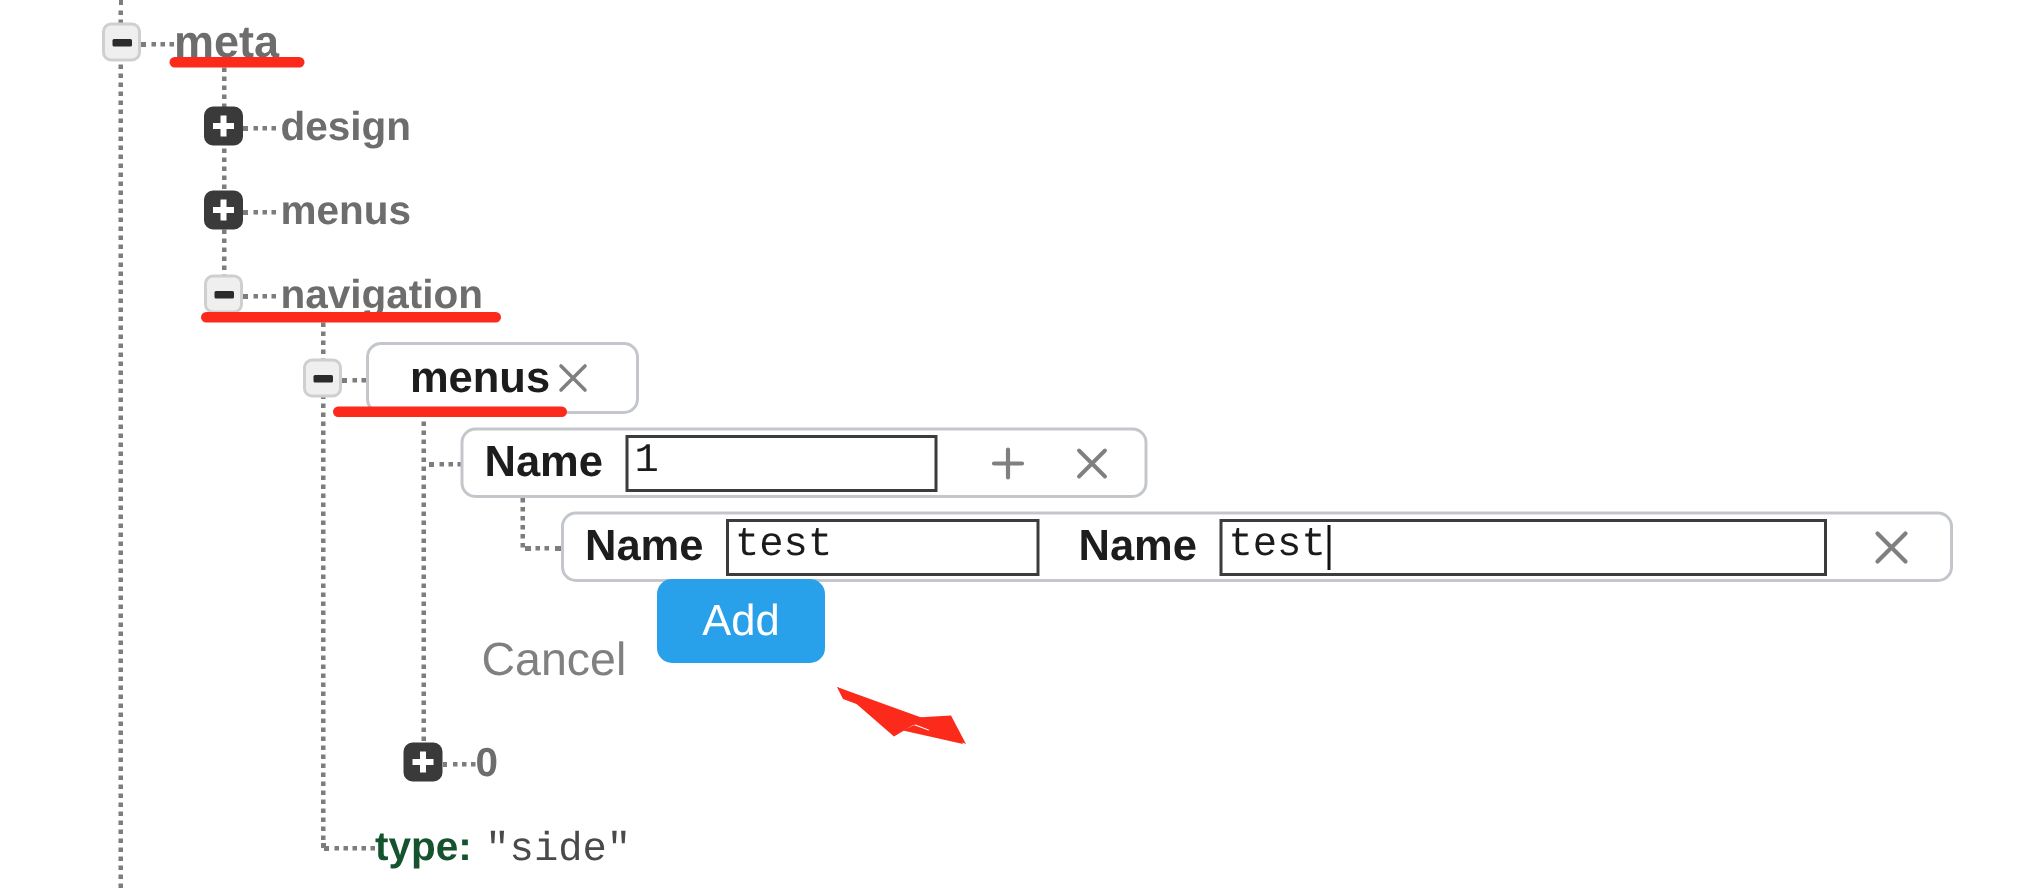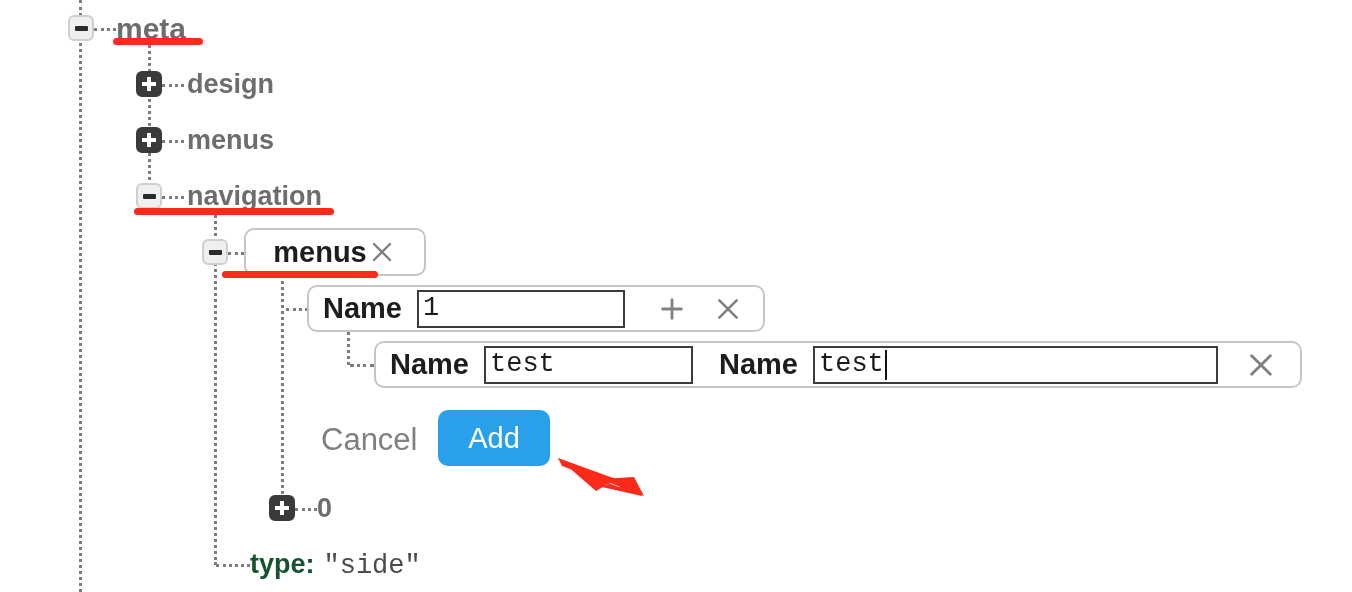--- a/index.html
+++ b/index.html
@@ -311,21 +311,21 @@
 
     <span class="icon-btn" style="width:34px;height:34px;margin-left:26px;cursor:pointer;">
       <svg width="28" height="28" viewBox="0 0 24 24" aria-hidden="true">
         <path d="M4 4 L20 20 M20 4 L4 20" stroke="#808080" stroke-width="2.4" fill="none" stroke-linecap="round"></path>
       </svg>
     </span>
   </div>
 
   <button class="cancel-btn" style="left:321px; top:424px;">Cancel</button>
 
-  <button class="add-btn" style="left:438px; top:410px; width:112px; height:56px;">Add</button>
+  <button class="add-btn" style="left:438px; top:386px; width:112px; height:56px;">Add</button>
 
   <div class="arrow-annot" style="left:556px; top:446px; width:96px; height:50px;">
     <svg width="96" height="50" viewBox="0 0 96 50" aria-hidden="true">
       <polygon points="2,12 56,36 46,41 86,50 78,34 63,41 6,20" fill="#fb2a1b"></polygon>
       <polygon points="2,12 60,33 40,45" fill="#fb2a1b"></polygon>
       <polygon points="44,33 88,50 78,31" fill="#fb2a1b"></polygon>
     </svg>
   </div>
 
 </div>

